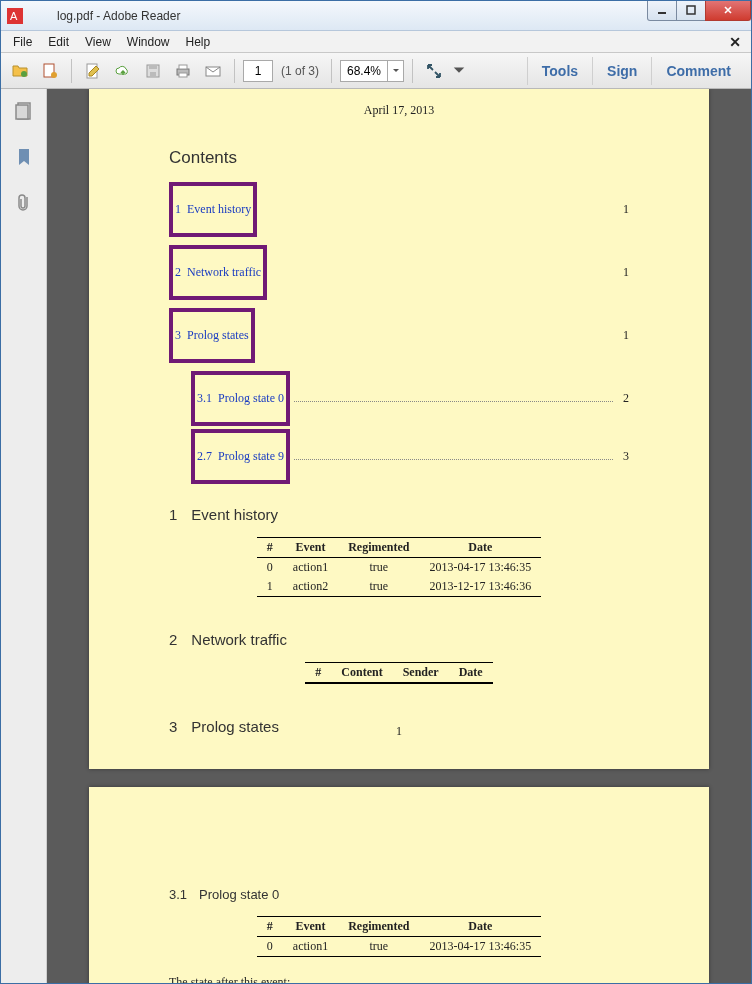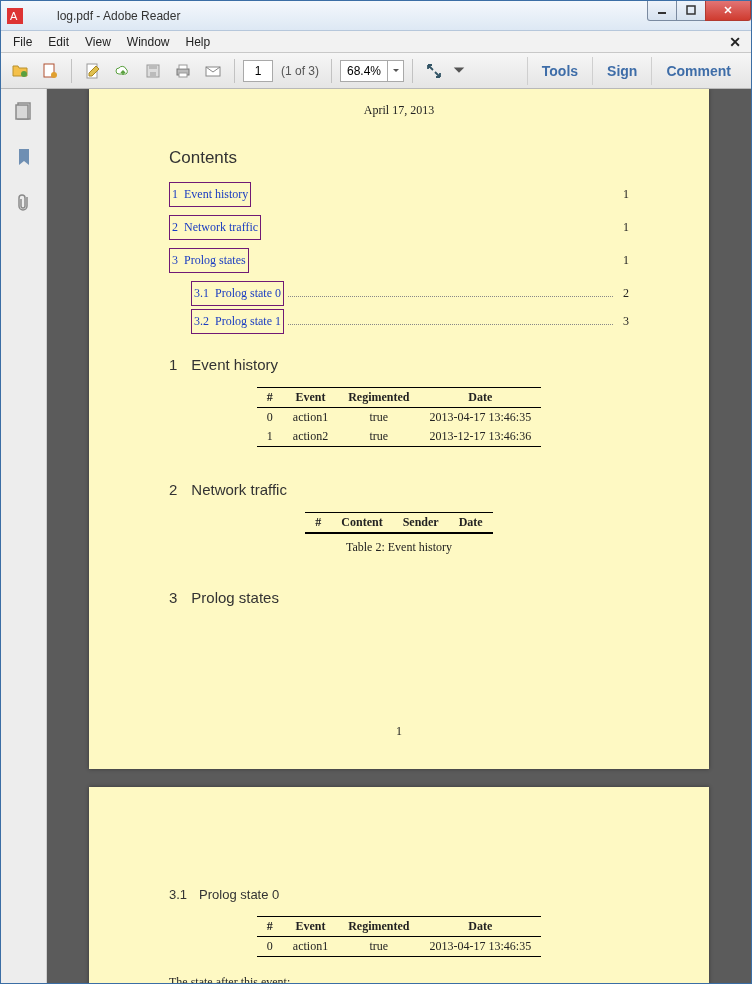--- a/index.html
+++ b/index.html
@@ -49,21 +49,21 @@
 .scroll-host { display:flex; flex-direction:column; align-items:center; }
 .page { width:620px; background:#fef9c3; box-shadow:0 0 4px rgba(0,0,0,.4); margin:0 0 18px 0; position:relative; font-family:"Georgia","Times New Roman",serif; color:#222; }
 .page.p1 { height:680px; padding:14px 80px 40px 80px; }
 .page.p2 { height:420px; padding:100px 80px 40px 80px; }
 
 .doc-date { text-align:center; font-size:12px; margin-bottom:30px; }
 .doc-contents-title { font-family:"Segoe UI",Arial,sans-serif; font-size:17px; color:#333; margin-bottom:14px; }
 .toc { font-size:12px; }
 .toc-row { display:flex; align-items:baseline; margin-bottom:8px; }
 .toc-row.sub { padding-left:22px; margin-bottom:3px;}
-.toc-link { color:#1a3cc2; border:1px solid #701a75; padding:4px 2px; white-space:nowrap; }
+.toc-link { color:#1a3cc2; border:4px solid #701a75; padding:16px 2px; white-space:nowrap; }
 .toc-dots { flex:1; border-bottom:1px dotted #888; margin:0 4px 3px 4px; height:1px; }
 .toc-nodots { flex:1; }
 .toc-page { width:12px; text-align:right; }
 
 .sec { margin-top:22px; }
 .sec-head { font-family:"Segoe UI",Arial,sans-serif; font-size:15px; color:#333; display:flex; gap:14px; }
 .sub-head { font-family:"Segoe UI",Arial,sans-serif; font-size:13px; color:#333; display:flex; gap:12px; }
 
 
 .ev-table { margin:14px auto 6px auto; font-size:12px; border-collapse:collapse; }
@@ -248,21 +248,21 @@
               <span class="toc-link"><span>3</span>&nbsp;&nbsp;<span>Prolog states</span></span>
               <span class="toc-nodots"></span>
                 <span class="toc-page">1</span>
             </div>
             <div class="toc-row sub">
               <span class="toc-link"><span>3.1</span>&nbsp;&nbsp;<span>Prolog state 0</span></span>
               <span class="toc-dots"></span>
                 <span class="toc-page">2</span>
             </div>
             <div class="toc-row sub">
-              <span class="toc-link"><span>3.2</span>&nbsp;&nbsp;<span>Prolog state 1</span></span>
+              <span class="toc-link"><span>2.7</span>&nbsp;&nbsp;<span>Prolog state 9</span></span>
               <span class="toc-dots"></span>
                 <span class="toc-page">3</span>
             </div>
           </div>
 
           <div class="sec">
             <div class="sec-head">
                 <span>1</span>
                 <span>Event history</span>
               </div>
@@ -305,21 +305,20 @@
                 <th>Sender</th>
                 <th>Date</th>
               </tr>
                 </thead>
               <tbody>
                   <tr class="lastline">
                     <td colspan="4" style="height:0;padding:0"></td>
                   </tr>
                 </tbody>
             </table>
-            <div class="table-caption">Table 2: Event history</div>
           </div>
 
           <div class="sec" style="margin-top:34px">
             <div class="sec-head">
                 <span>3</span>
                 <span>Prolog states</span>
               </div>
           </div>
 
           <div class="page-num">1</div>

